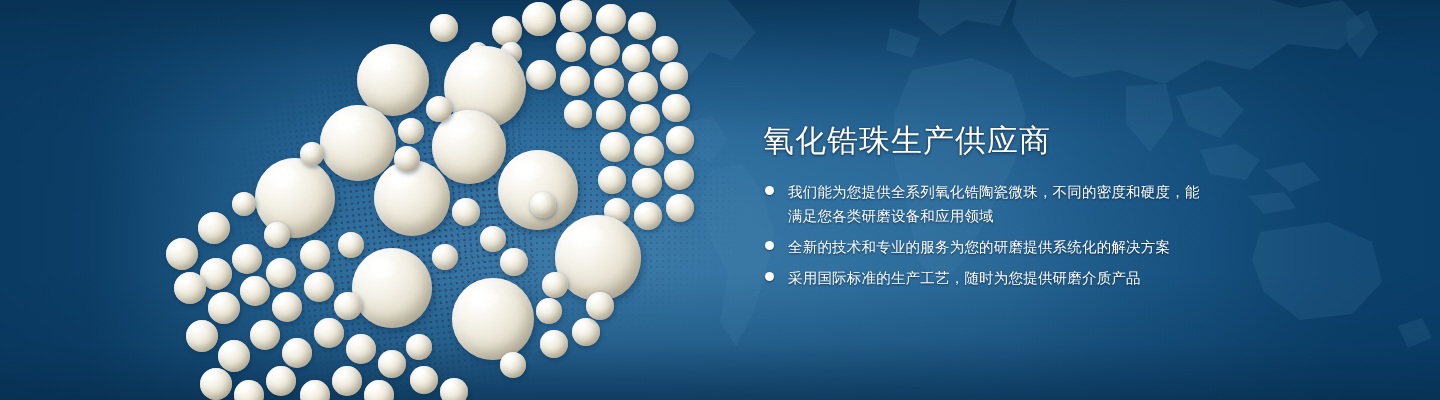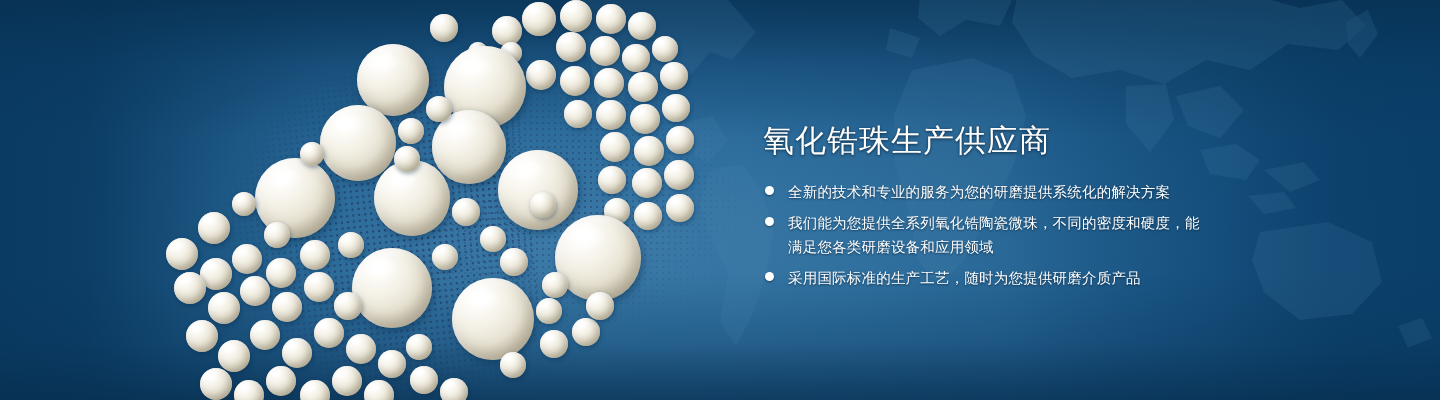--- a/index.html
+++ b/index.html
@@ -256,26 +256,26 @@
   </div>
 
   <div class="content">
 
     <div class="title">氧化锆珠生产供应商</div>
 
     <div class="bullets">
 
       <div class="bullet">
         <span class="dot"></span>
-        <span class="btext">全新的技术和专业的服务为您的研磨提供系统化的解决方案</span>
+        <span class="btext">我们能为您提供全系列氧化锆陶瓷微珠，不同的密度和硬度，能满足您各类研磨设备和应用领域</span>
       </div>
 
       <div class="bullet">
         <span class="dot"></span>
-        <span class="btext">我们能为您提供全系列氧化锆陶瓷微珠，不同的密度和硬度，能满足您各类研磨设备和应用领域</span>
+        <span class="btext">全新的技术和专业的服务为您的研磨提供系统化的解决方案</span>
       </div>
 
       <div class="bullet">
         <span class="dot"></span>
         <span class="btext">采用国际标准的生产工艺，随时为您提供研磨介质产品</span>
       </div>
 
     </div>
   </div>
 

